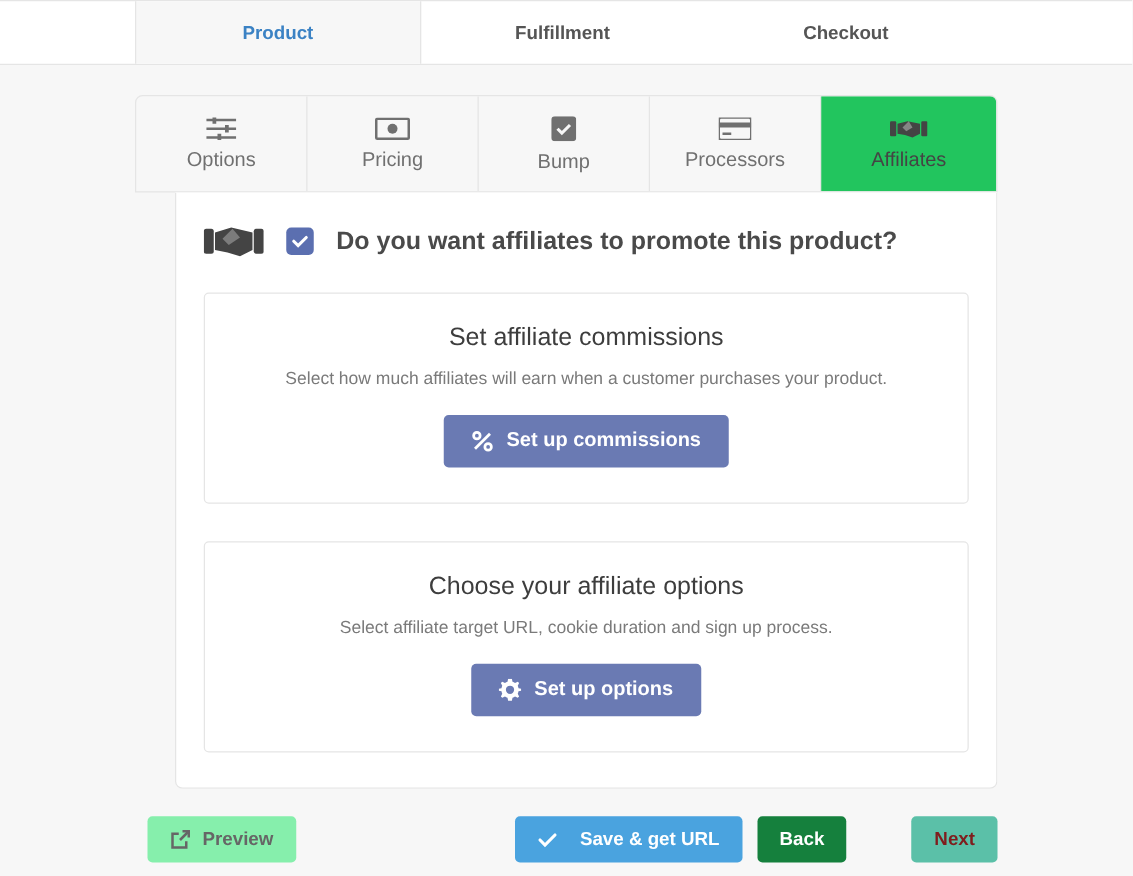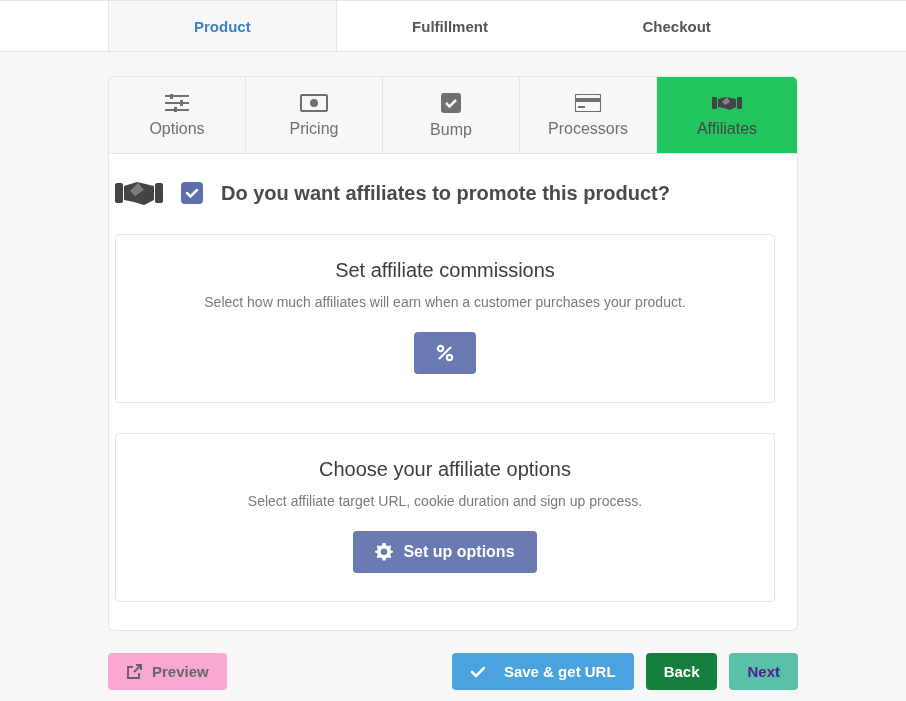--- a/index.html
+++ b/index.html
@@ -69,21 +69,22 @@
   }
   .sub-tab.active .icon { color: #444; }
   .sub-tab .label {
     font-size: 16px;
   }
   .panel {
     background: #fff;
     border: 1px solid #e5e5e5;
     border-top: none;
     border-radius: 0 0 6px 6px;
-    padding: 24px 22px 28px 6px;
+    padding: 24px 22px 28px 22px;
+    margin-left: 32px;
   }
   .question-row {
     display: flex;
     align-items: center;
     gap: 18px;
     margin-bottom: 26px;
   }
   .question-row .q-icon { color: #444; }
   .question-row .q-text {
     font-size: 20px;
@@ -141,25 +142,25 @@
     display: inline-flex;
     align-items: center;
     gap: 10px;
     padding: 10px 18px;
     border-radius: 4px;
     font-size: 15px;
     font-weight: 600;
     cursor: pointer;
     border: none;
   }
-  .btn-preview { background: #f9a8d4; color: #666; }
+  .btn-preview { background: #86efac; color: #666; margin-left: 10px; }
   .spacer { flex: 1; }
   .btn-save { background: #4aa3df; color: #fff; margin-right: 12px; gap: 18px; }
   .btn-back { background: #15803d; color: #fff; margin-right: 12px; }
-  .btn-next { background: #5bc0a8; color: #4c1d95; }
+  .btn-next { background: #5bc0a8; color: #7f1d1d; margin-left: 40px; }
   svg { display: block; }
 </style>
 </head>
 <body>
 
 <div class="top-tabs">
   <div class="top-tab active">
     <span>Product</span>
   </div>
   <div class="top-tab">
@@ -249,20 +250,21 @@
       <h3>Set affiliate commissions</h3>
       <p>Select how much affiliates will earn when a customer purchases your product.</p>
       <button class="btn btn-primary">
         <span>
           <svg width="18" height="18" viewBox="0 0 18 18" fill="none" stroke="#fff" stroke-width="2.2">
             <circle cx="4.5" cy="4.5" r="2.6"></circle>
             <circle cx="13.5" cy="13.5" r="2.6"></circle>
             <line x1="15" y1="3" x2="3" y2="15"></line>
           </svg>
         </span>
+        <span>Set up commissions</span>
       </button>
     </div>
 
     <div class="card">
       <h3>Choose your affiliate options</h3>
       <p>Select affiliate target URL, cookie duration and sign up process.</p>
       <button class="btn btn-primary">
         <span>
           <svg width="18" height="18" viewBox="0 0 18 18" fill="#fff">
             <path d="M9 0 L10.5 0 L11 2.3 A7 7 0 0 1 13 3.3 L15.2 2.3 L16.3 3.4 L15.2 5.5 A7 7 0 0 1 15.8 7.5 L18 8 L18 9.5 L15.8 10 A7 7 0 0 1 15.2 12 L16.3 14.1 L15.2 15.2 L13 14.2 A7 7 0 0 1 11 15.2 L10.5 17.5 L9 17.5 L7.5 17.5 L7 15.2 A7 7 0 0 1 5 14.2 L2.8 15.2 L1.7 14.1 L2.8 12 A7 7 0 0 1 2.2 10 L0 9.5 L0 8 L2.2 7.5 A7 7 0 0 1 2.8 5.5 L1.7 3.4 L2.8 2.3 L5 3.3 A7 7 0 0 1 7 2.3 L7.5 0 Z M9 5.5 A3.3 3.3 0 1 0 9 12.1 A3.3 3.3 0 1 0 9 5.5"></path>

